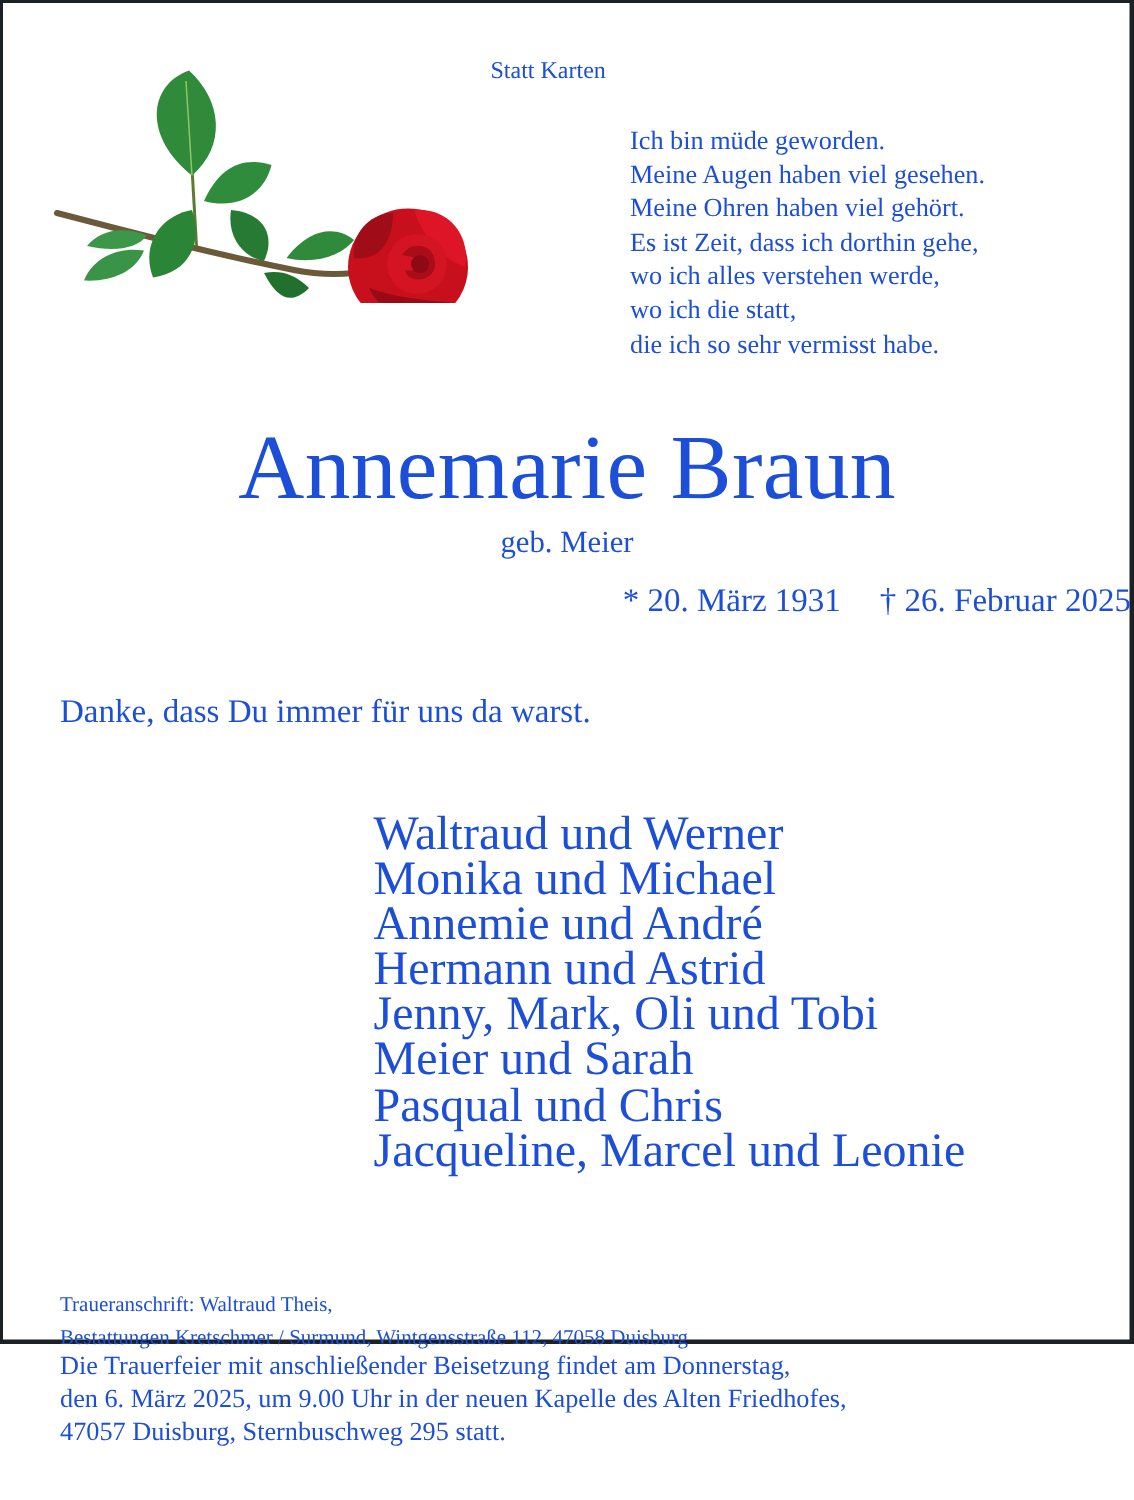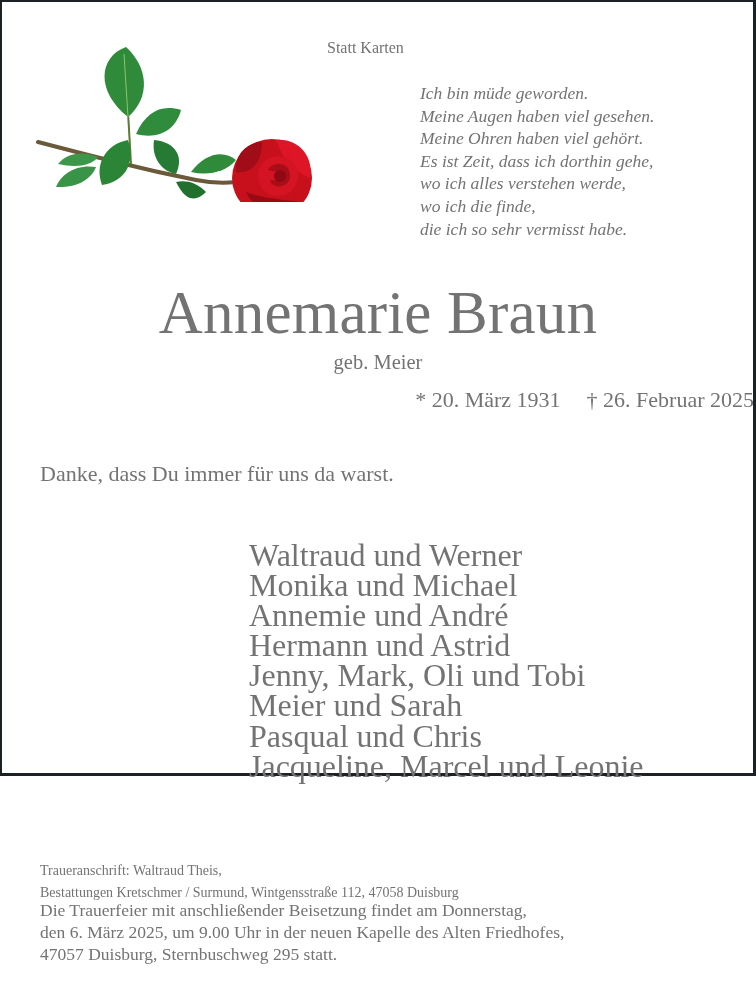--- a/index.html
+++ b/index.html
@@ -1,33 +1,33 @@
 <!DOCTYPE html>
 <html><head>
   <meta charset="utf-8">
   <style>
     html, body { margin: 0; padding: 0; background: #ffffff; }
     body { width: 756px; height: 1000px; overflow: hidden; }
     .page {
       position: relative;
-      width: 756px; height: 776px;
+      width: 756px; height: 896px;
       box-sizing: border-box;
       border-top: 2px solid #1c2126;
       border-left: 2px solid #1c2126;
       border-right: 3px solid #1c2126;
       border-bottom: 3px solid #1c2126;
       background: #fff;
       font-family: "Liberation Serif", "DejaVu Serif", serif;
-      color: #737373;
+      color: #1d4ed8;
     }
     .abs { position: absolute; white-space: nowrap; }
     .rose { position: absolute; left: 34px; top: 40px; width: 280px; height: 160px; }
     .statt { left: 325px; top: 37px; font-size: 16px; }
     .poem { left: 418px; top: 80px; font-size: 17.5px; line-height: 22.6px; }
-    .poem div { white-space: nowrap; font-style: italic; }
+    .poem div { white-space: nowrap; }
     .name { left: 0; width: 752px; text-align: center; top: 276px; font-size: 61px; letter-spacing: 0.2px; }
     .maiden { left: 0; width: 752px; text-align: center; top: 349px; font-size: 20.5px; }
     .dates { left: 0; width: 752px; text-align: right; top: 385px; font-size: 22px; }
     .dates .gap { display: inline-block; width: 26px; }
     .thanks { left: 38px; top: 459px; font-size: 22px; }
     .family { left: 217px; top: 538px; font-size: 32px; line-height: 30.1px; margin-left: 30px; }
     .family div { white-space: nowrap; }
     .address { left: 38px; top: 826px; font-size: 14px; line-height: 22px; margin-top: 32px; }
     .funeral { left: 38px; top: 897px; font-size: 17.5px; line-height: 22px; }
     .address div, .funeral div { white-space: nowrap; }
@@ -67,21 +67,21 @@
   </svg>
 
   <div class="abs statt">Statt Karten</div>
 
   <div class="abs poem">
     <div>Ich bin müde geworden.</div>
     <div>Meine Augen haben viel gesehen.</div>
     <div>Meine Ohren haben viel gehört.</div>
     <div>Es ist Zeit, dass ich dorthin gehe,</div>
     <div>wo ich alles verstehen werde,</div>
-    <div>wo ich die finde,</div>
+    <div>wo ich die statt,</div>
     <div>die ich so sehr vermisst habe.</div>
   </div>
 
   <div class="abs name">Annemarie Braun</div>
   <div class="abs maiden">geb. Meier</div>
   <div class="abs dates">
     <span>* 20. März 1931</span><span class="gap"></span><span>† 26. Februar 2025</span>
   </div>
 
   <div class="abs thanks">Danke, dass Du immer für uns da warst.</div>

